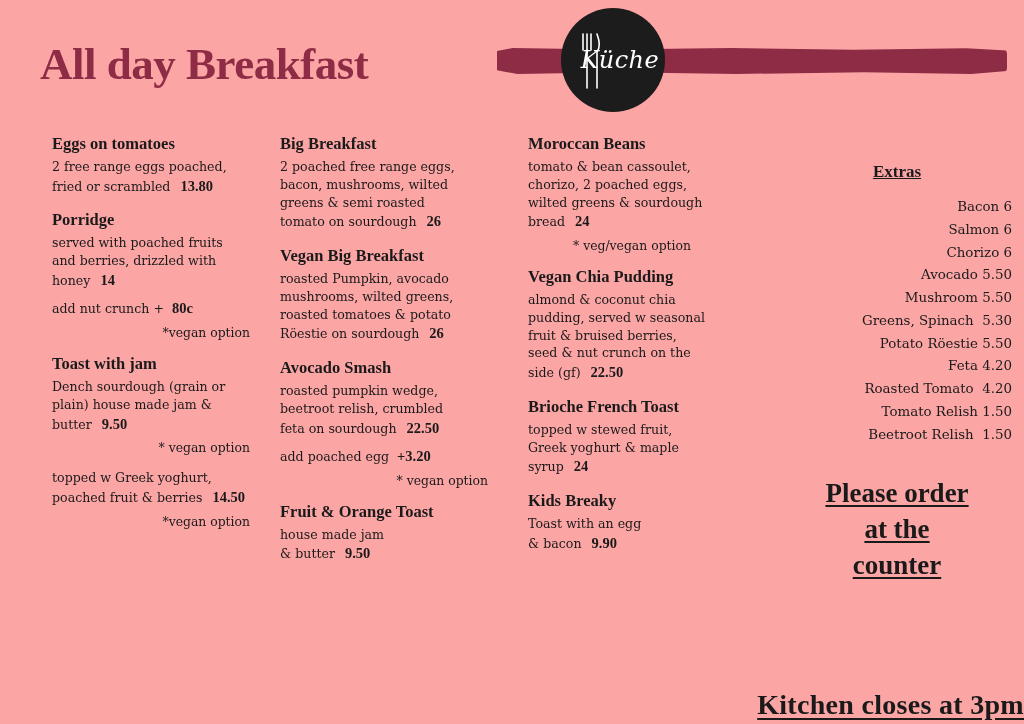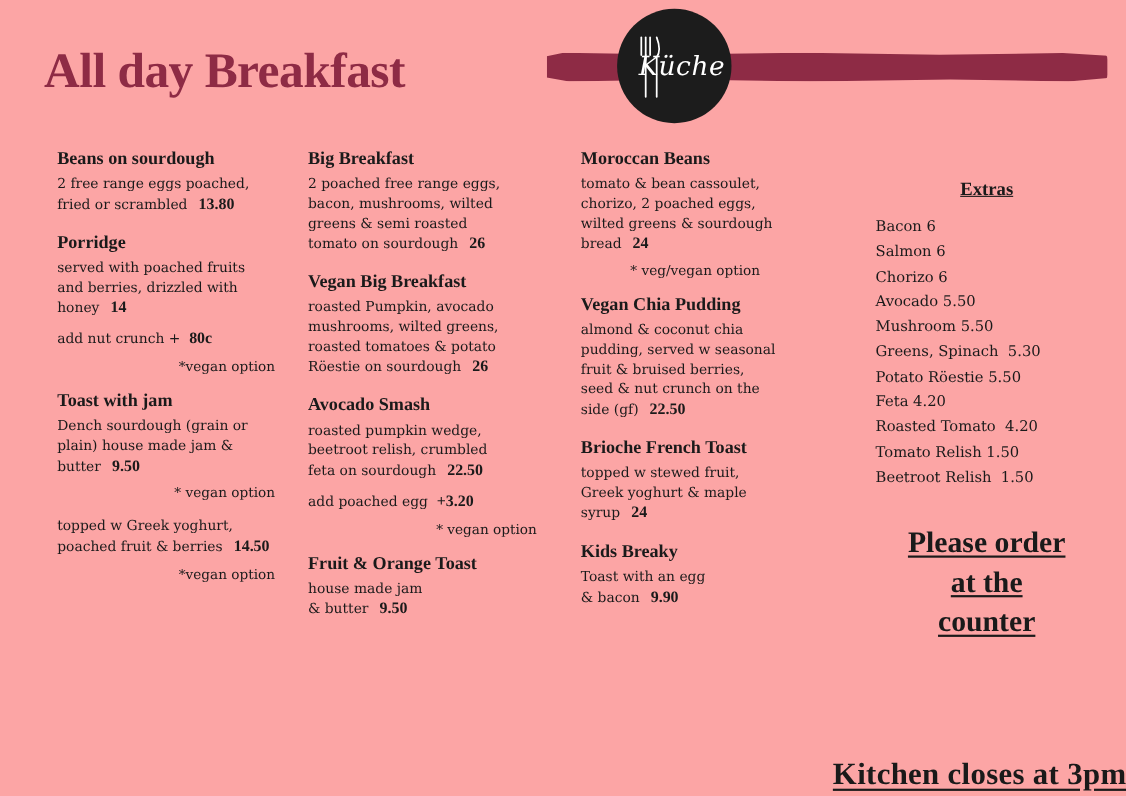--- a/index.html
+++ b/index.html
@@ -146,20 +146,21 @@
     text-decoration: underline;
     text-align: center;
     margin-bottom: 14px;
     margin-top: 28px;
   }
   .extras-list {
     font-family: "DejaVu Serif", serif;
     font-size: 13.4px;
     line-height: 1.70;
     padding-left: 14px;
+    text-align: right;
   }
   .extras-list div { white-space: pre; }
 
   .please-order {
     margin-top: 28px;
     font-family: "Liberation Serif", serif;
     font-weight: bold;
     font-size: 27px;
     line-height: 1.35;
     text-align: center;
@@ -205,21 +206,21 @@
         </g>
       </svg>
       <div class="logo-text">Küche</div>
     </div>
   </div>
 
   <div class="columns">
 
     <div class="col col-1">
       <div class="item">
-        <div class="item-name">Beans  on sourdough</div>
+        <div class="item-name">Eggs  on tomatoes</div>
         <div class="item-desc"><span>2 free range eggs  poached,
 fried or scrambled</span><span class="price">13.80</span></div>
       </div>
       <div class="item">
         <div class="item-name">Porridge</div>
         <div class="item-desc"><span>served with poached fruits
 and berries, drizzled with
 honey</span><span class="price">14</span></div>
         <div class="addon"><span>add nut crunch +</span><span class="price">80c</span></div>
         <div class="note">*vegan option</div>

